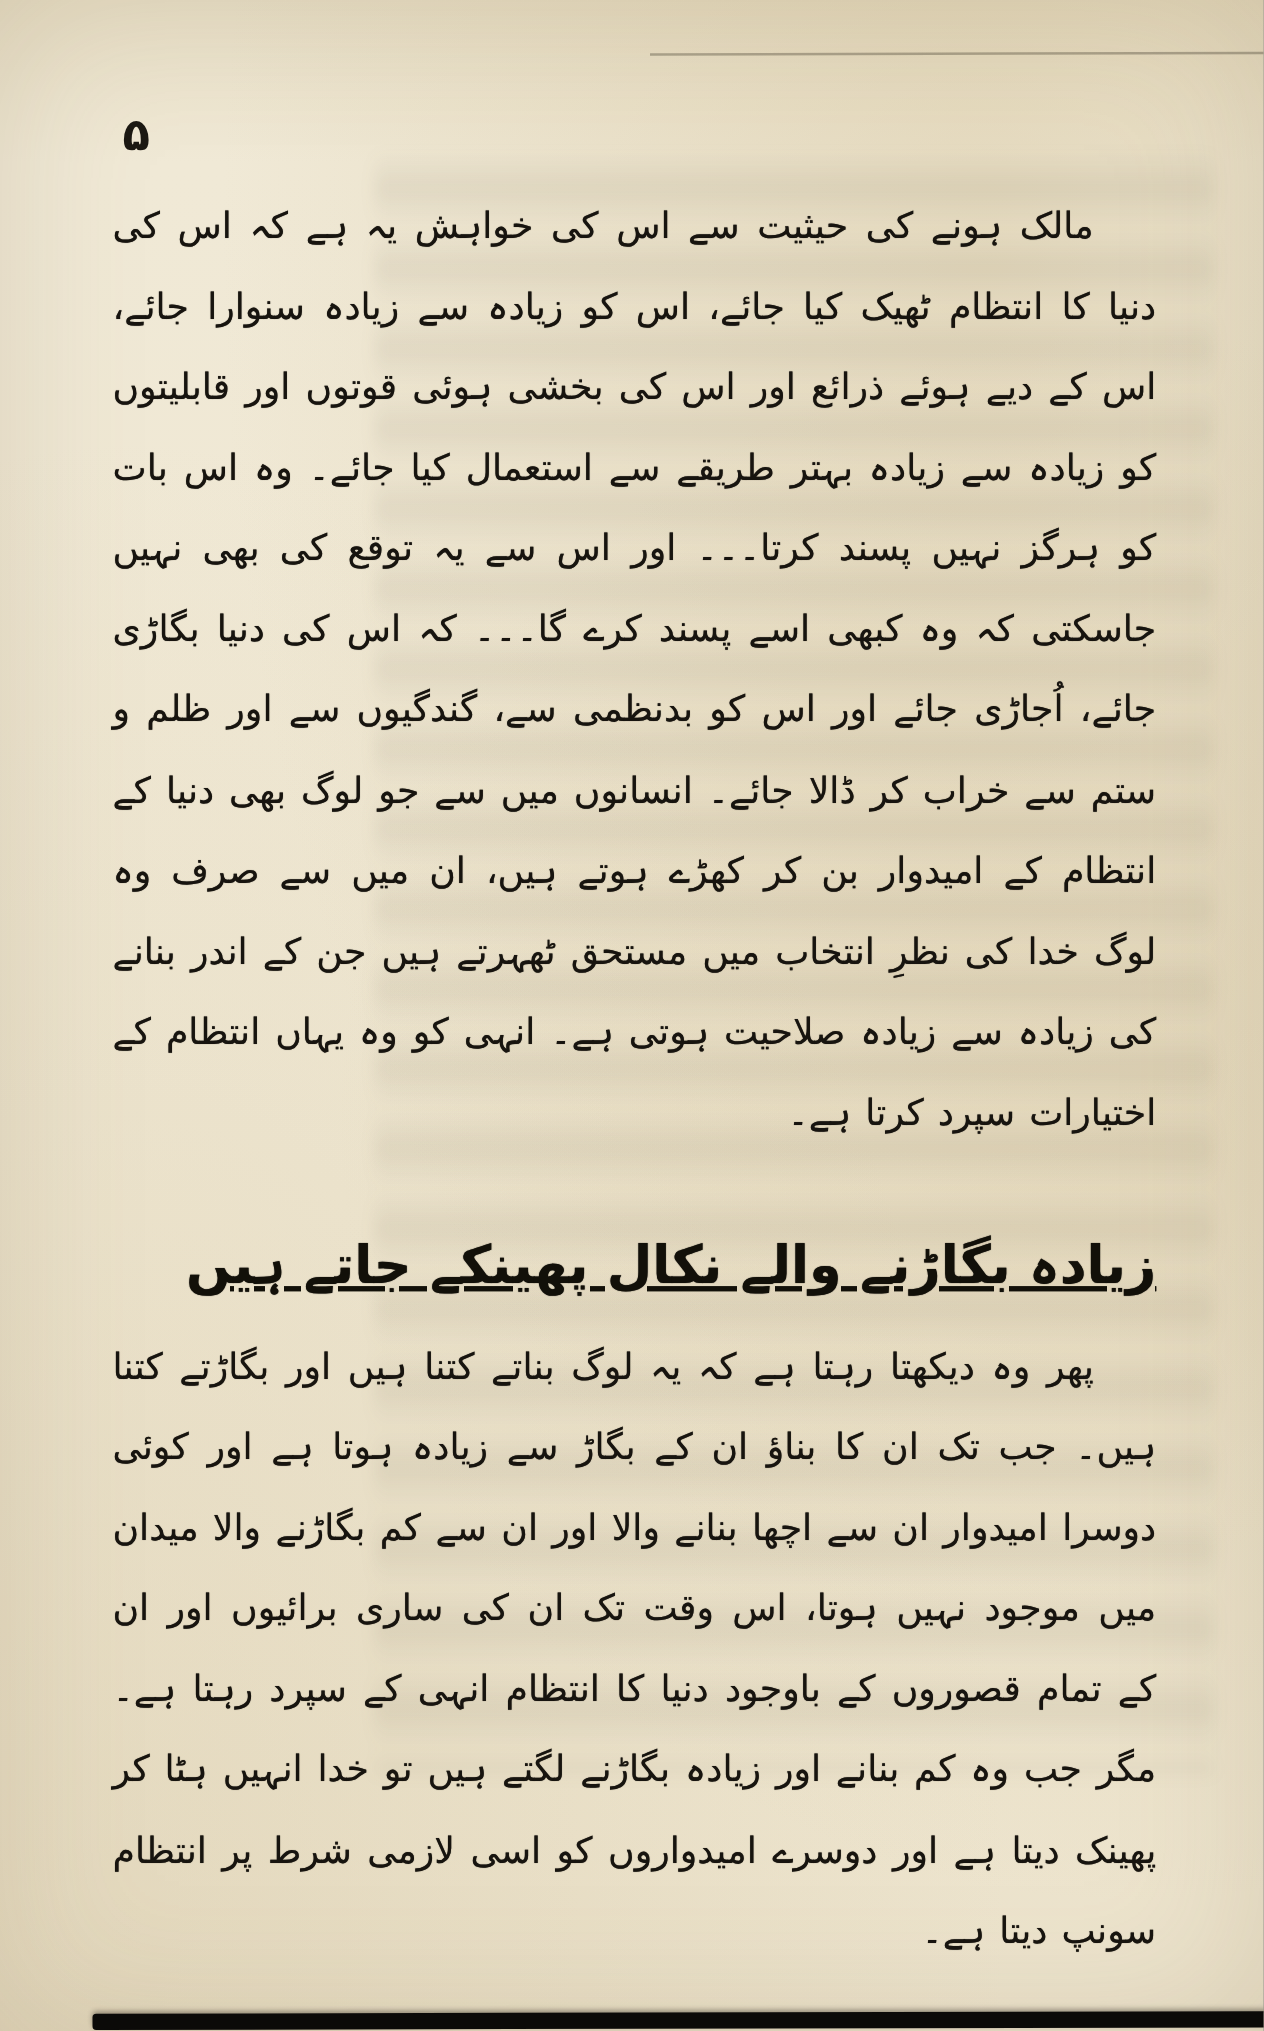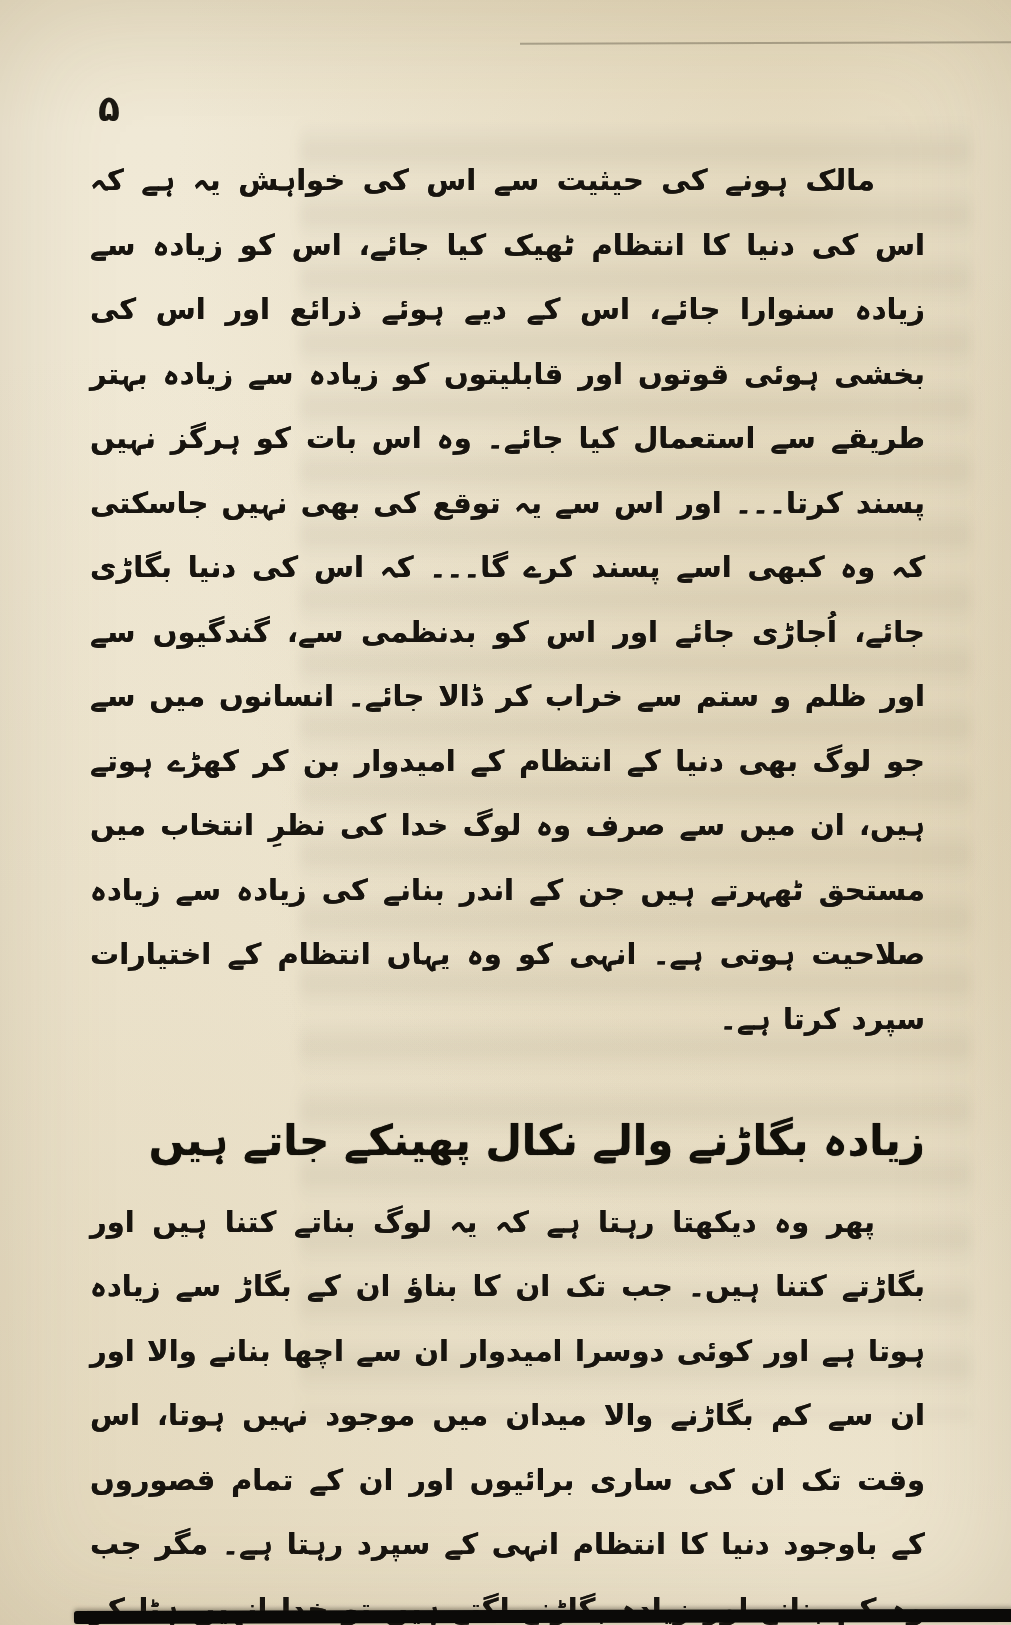--- a/index.html
+++ b/index.html
@@ -72,31 +72,31 @@
   .para {
     margin: 0;
     font-size: 29px;
     line-height: 64.5px;
     text-align: justify;
     text-indent: 50px;
     letter-spacing: 0.2px;
     word-spacing: 2px;
     color: #17140f;
     text-shadow: 0 0 0.6px rgba(20,16,10,0.8);
-    font-weight: bold;
   }
 
   .heading {
     margin: 64px 0 22px 0;
     font-size: 42px;
     font-weight: bold;
     line-height: 1.25;
     text-align: right;
     color: #121009;
     text-shadow: 0 0 0.8px rgba(10,8,4,0.9);
+    text-decoration: underline;
   }
 
   .scan-bottom-bar {
     position: absolute;
     bottom: 2px;
     left: 74px;
     right: -4px;
     height: 13px;
     background: #0b0a08;
     border-radius: 3px;

